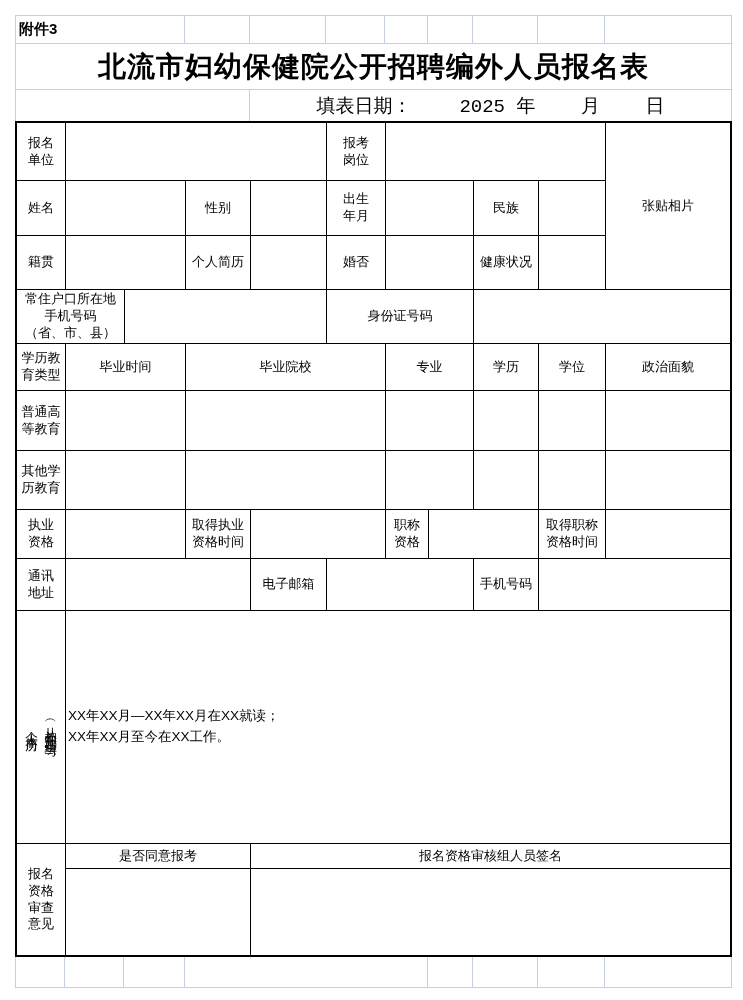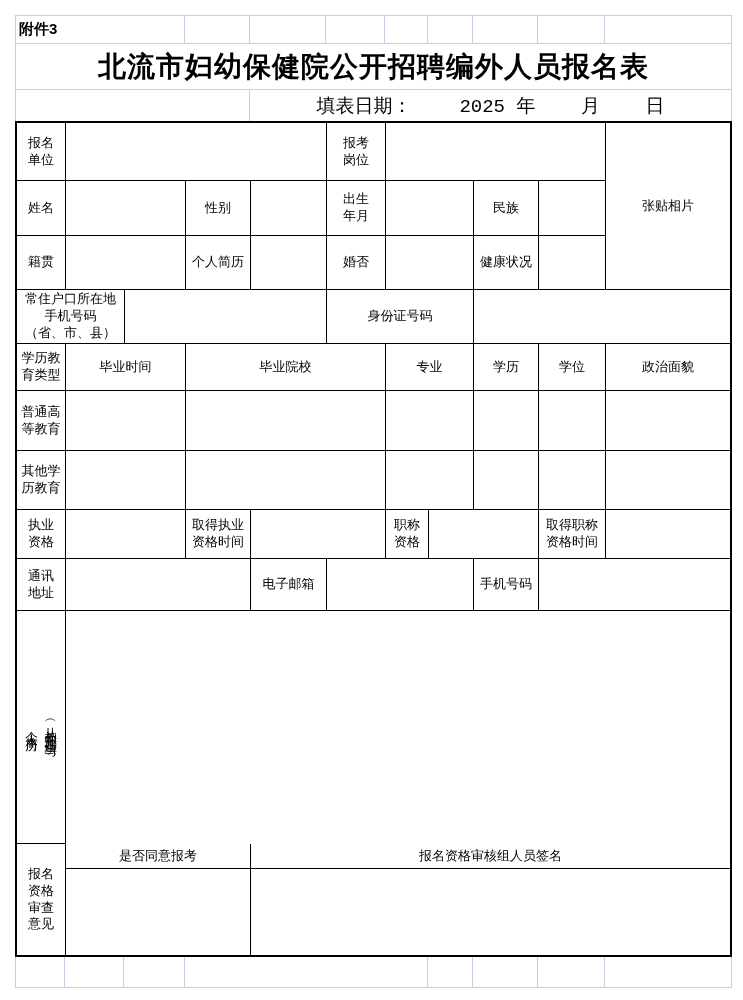--- a/index.html
+++ b/index.html
@@ -152,20 +152,24 @@
     <div class="cell" style="grid-column:2 / span 3"></div>
     <div class="cell" style="grid-column:5">电子邮箱</div>
     <div class="cell" style="grid-column:6 / span 3"></div>
     <div class="cell" style="grid-column:9">手机号码</div>
     <div class="cell nr" style="grid-column:10 / span 2"></div>
 
     <div class="cell resume-label" style="grid-column:1">
       <span class="v">个人简历</span>
       <span class="v">（从初中开始填写）</span>
     </div>
+    <div class="cell nr resume-content" style="grid-column:2 / span 10">
+      <div>XX年XX月—XX年XX月在XX就读；</div>
+      <div>XX年XX月至今在XX工作。</div>
+    </div>
 
     <div class="cell nb" style="grid-column:1; grid-row:11 / span 2">报名
 资格
 审查
 意见</div>
     <div class="cell nr" style="grid-column:5 / span 7; grid-row:11">报名资格审核组人员签名</div>
     <div class="cell" style="grid-column:2 / span 3; grid-row:11">是否同意报考</div>
     <div class="cell nb" style="grid-column:2 / span 3; grid-row:12"></div>
     <div class="cell nr nb" style="grid-column:5 / span 7; grid-row:12"></div>
   </div>

